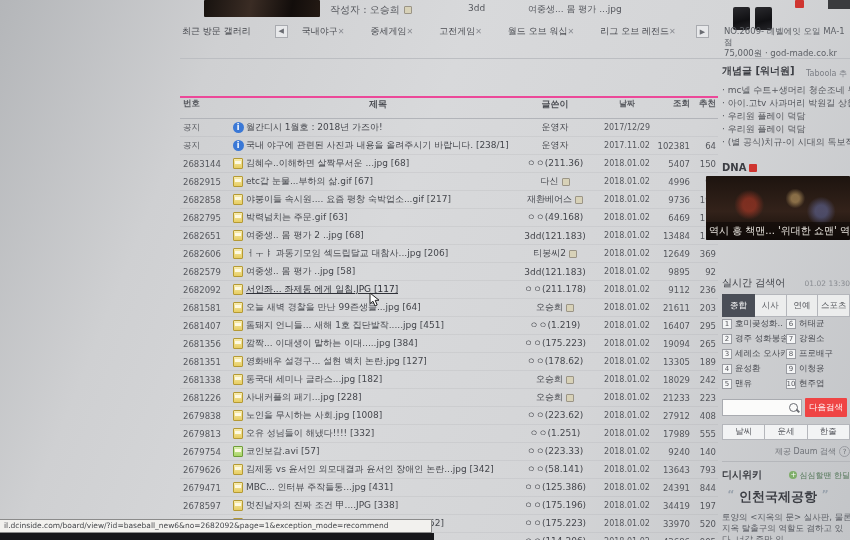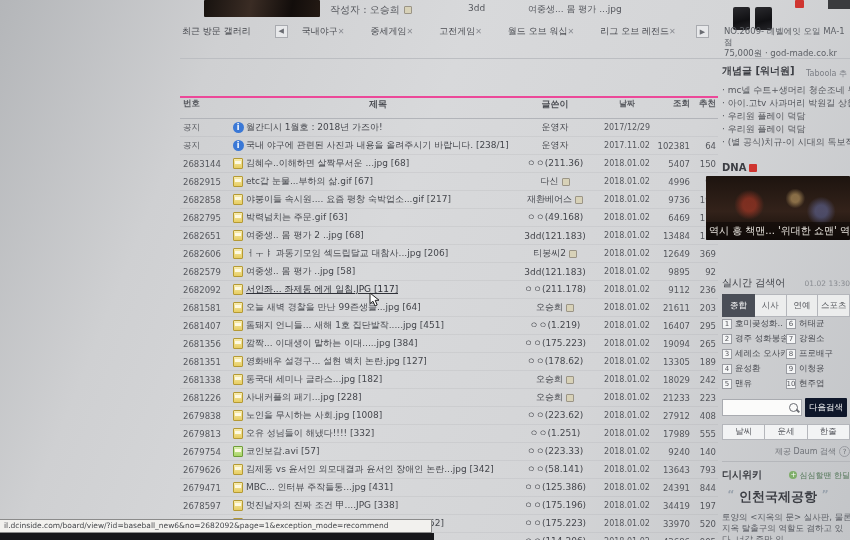--- a/index.html
+++ b/index.html
@@ -70,21 +70,21 @@
   .rt-tab{flex:1;height:23px;border:1px solid #b4b6bb;border-left:none;background:#eceded;font-size:8.5px;color:#55575d;display:flex;align-items:center;justify-content:center;box-sizing:border-box;}
   .rt-tab:first-child{border-left:1px solid #b4b6bb;}
   .rt-tab.sel{background:#4a4e57;color:#fff;border-color:#4a4e57;}
   .rt-list{top:316px;width:128px;display:flex;flex-wrap:wrap;}
   .rt-item{width:50%;height:15px;display:flex;align-items:center;gap:3px;font-size:8.5px;color:#4a4c52;box-sizing:border-box;overflow:hidden;white-space:nowrap;}
   .rt-rank{width:10px;height:10px;border:1px solid #9a9ca2;font-size:7px;color:#55575d;display:flex;align-items:center;justify-content:center;box-sizing:border-box;background:#f4f5f6;flex:none;}
   .rt-search{top:398px;width:128px;display:flex;gap:3px;align-items:center;}
   .rt-input{width:80px;height:17px;background:#fbfbfa;border:1px solid #a9abb0;box-sizing:border-box;position:relative;}
   .mag{position:absolute;right:3px;top:3px;width:7px;height:7px;border:1.5px solid #6a6c72;border-radius:50%;}
   .mag::after{content:"";position:absolute;left:6px;top:6px;width:4px;height:1.5px;background:#6a6c72;transform:rotate(45deg);}
-  .daum-btn{width:42px;height:19px;background:#0f172a;color:#fff;font-size:8.5px;border:none;border-radius:1px;display:flex;align-items:center;justify-content:center;}
+  .daum-btn{width:42px;height:19px;background:#ef4444;color:#fff;font-size:8.5px;border:none;border-radius:1px;display:flex;align-items:center;justify-content:center;}
   .rt-links{top:424px;width:128px;display:flex;}
   .rt-link{flex:1;height:16px;border:1px solid #b4b6bb;border-left:none;background:#f2f3f4;font-size:8.5px;color:#55575d;display:flex;align-items:center;justify-content:center;box-sizing:border-box;}
   .rt-link:first-child{border-left:1px solid #b4b6bb;}
   .provider{top:446px;width:128px;text-align:right;font-size:8px;color:#6d7076;display:flex;justify-content:flex-end;gap:3px;align-items:center;}
   .q-chip{width:9px;height:9px;border:1px solid #9a9ca2;border-radius:50%;font-size:7px;display:flex;align-items:center;justify-content:center;color:#6d7076;}
   .sb-divider{left:722px;top:461px;width:128px;border-top:1px solid #b5b7bb;}
   .wiki-head{top:468px;width:128px;display:flex;justify-content:space-between;align-items:center;}
   .wiki-title{font-size:10px;font-weight:bold;color:#3b3d43;}
   .wiki-link{font-size:8px;color:#55785a;display:flex;gap:2px;align-items:center;}
   .plus-chip{width:8px;height:8px;border-radius:50%;background:#7fae6a;color:#fff;font-size:7px;display:flex;align-items:center;justify-content:center;}

